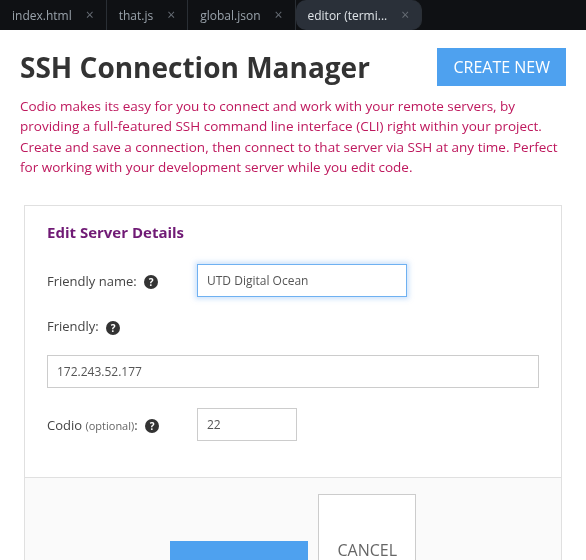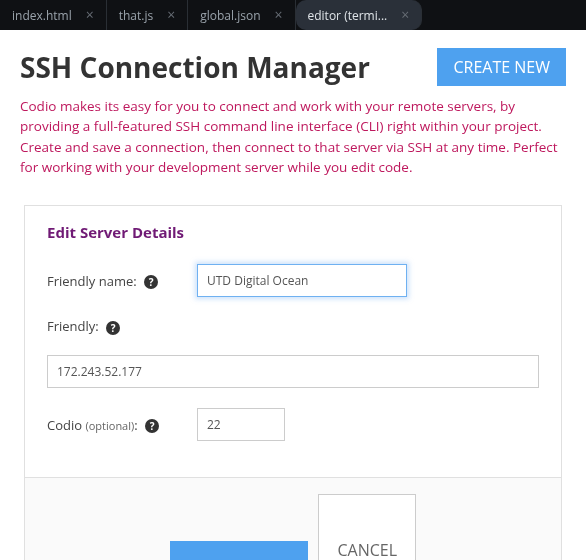--- a/index.html
+++ b/index.html
@@ -25,21 +25,21 @@
     
     .field-row { display: flex; align-items: center; padding: 10px 22px; }
     .field-label { width: 150px; text-align: left; font-size: 13px; color: #444; padding-right: 14px; }
     .field-label .opt { font-size: 11px; color: #666; }
     .help-icon { display: inline-flex; align-items: center; justify-content: center; width: 14px; height: 14px; border-radius: 50%; background: #333; color: #fff; font-size: 10px; font-weight: bold; margin-left: 4px; vertical-align: middle; }
     .field-input { flex: 0 0 auto; }
     .field-input.full { flex: 1; }
     input[type="text"] { font-family: inherit; font-size: 12px; padding: 7px 9px; border: 1px solid #ccc; color: #555; background: #fff; outline: none; }
     input[type="text"].wide { width: 100%; }
     input[type="text"].mid { width: 210px; }
-    input[type="text"].short { width: 88px; }
+    input[type="text"].short { width: 100px; }
     input.focused { border: 1px solid #6fb1f1; box-shadow: 0 0 5px 2px rgba(110,170,240,0.35); }
     
     .button-bar { display: flex; gap: 10px; justify-content: center; padding: 16px 0 0; margin-top: 26px; border-top: 1px solid #e0e0e0; background: #fafafa; }
     .btn-save { padding: 21px 18px; margin-top: 47px; }
     .btn-cancel { padding: 27px 18px; }
   </style>
 </head>
 <body>
 
 <div class="tabstrip">

